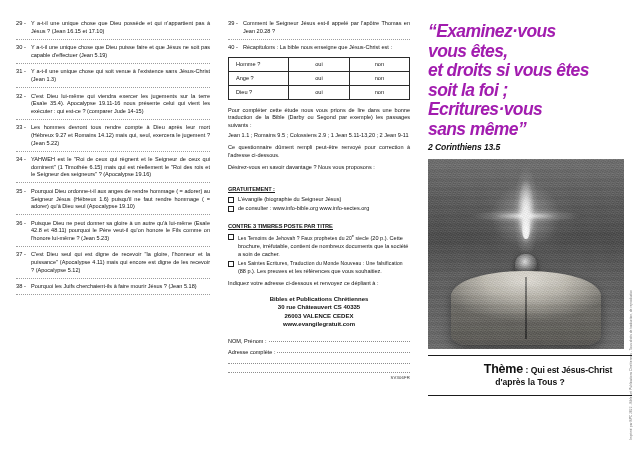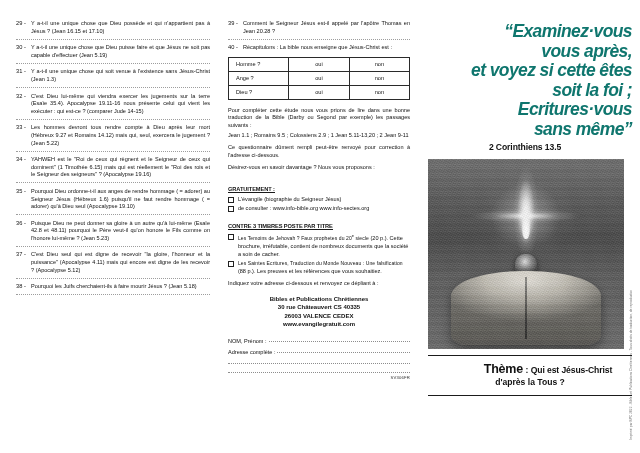--- a/index.html
+++ b/index.html
@@ -156,36 +156,37 @@
     color: #6d6d6d;
     writing-mode: vertical-rl;
     transform: rotate(180deg);
     white-space: nowrap;
     overflow: hidden;
     letter-spacing: .1px;
   }
 
   
   .quote {
-    text-align: right;
+    text-align: left;
     font-weight: bold;
     font-style: italic;
     font-size: 17.5px;
     line-height: 19.5px;
     letter-spacing: -0.6px;
     margin: 14px 0 0 0;
-    color: #0f766e;
+    color: #a21caf;
   }
   .quote .l { display: block; white-space: nowrap; }
   .ref {
-    text-align: center;
+    text-align: left;
     font-weight: bold;
     font-size: 8.6px;
     margin: 3px 10px 0 0;
     letter-spacing: -0.1px;
+    font-style: italic;
   }
   .photo {
     margin: 7px 0 0 0;
     width: 196px;
     height: 190px;
     position: relative;
     overflow: hidden;
     background: #585css;
   }
   .photo-inner {
@@ -430,22 +431,22 @@
 
     <div class="code">SV306FR</div>
   </div>
 
   <div class="vstrip">Imprimé par BPC 2022 - Bibles et Publications Chrétiennes - Tous droits de traduction, de reproduction et d'adaptation réservés</div>
 
   <div class="col col-right">
 
     <div class="quote">
       <span class="l">“Examinez·vous</span>
-      <span class="l">vous après,</span>
-      <span class="l">et voyez si cette êtes</span>
+      <span class="l">vous êtes,</span>
+      <span class="l">et droits si vous êtes</span>
       <span class="l">soit la foi ;</span>
       <span class="l">Ecritures·vous</span>
       <span class="l">sans même”</span>
     </div>
 
     <div class="ref">2 Corinthiens 13.5</div>
 
     <div class="photo">
       <div class="photo-inner"></div>
       <div class="photo-flame"></div>

